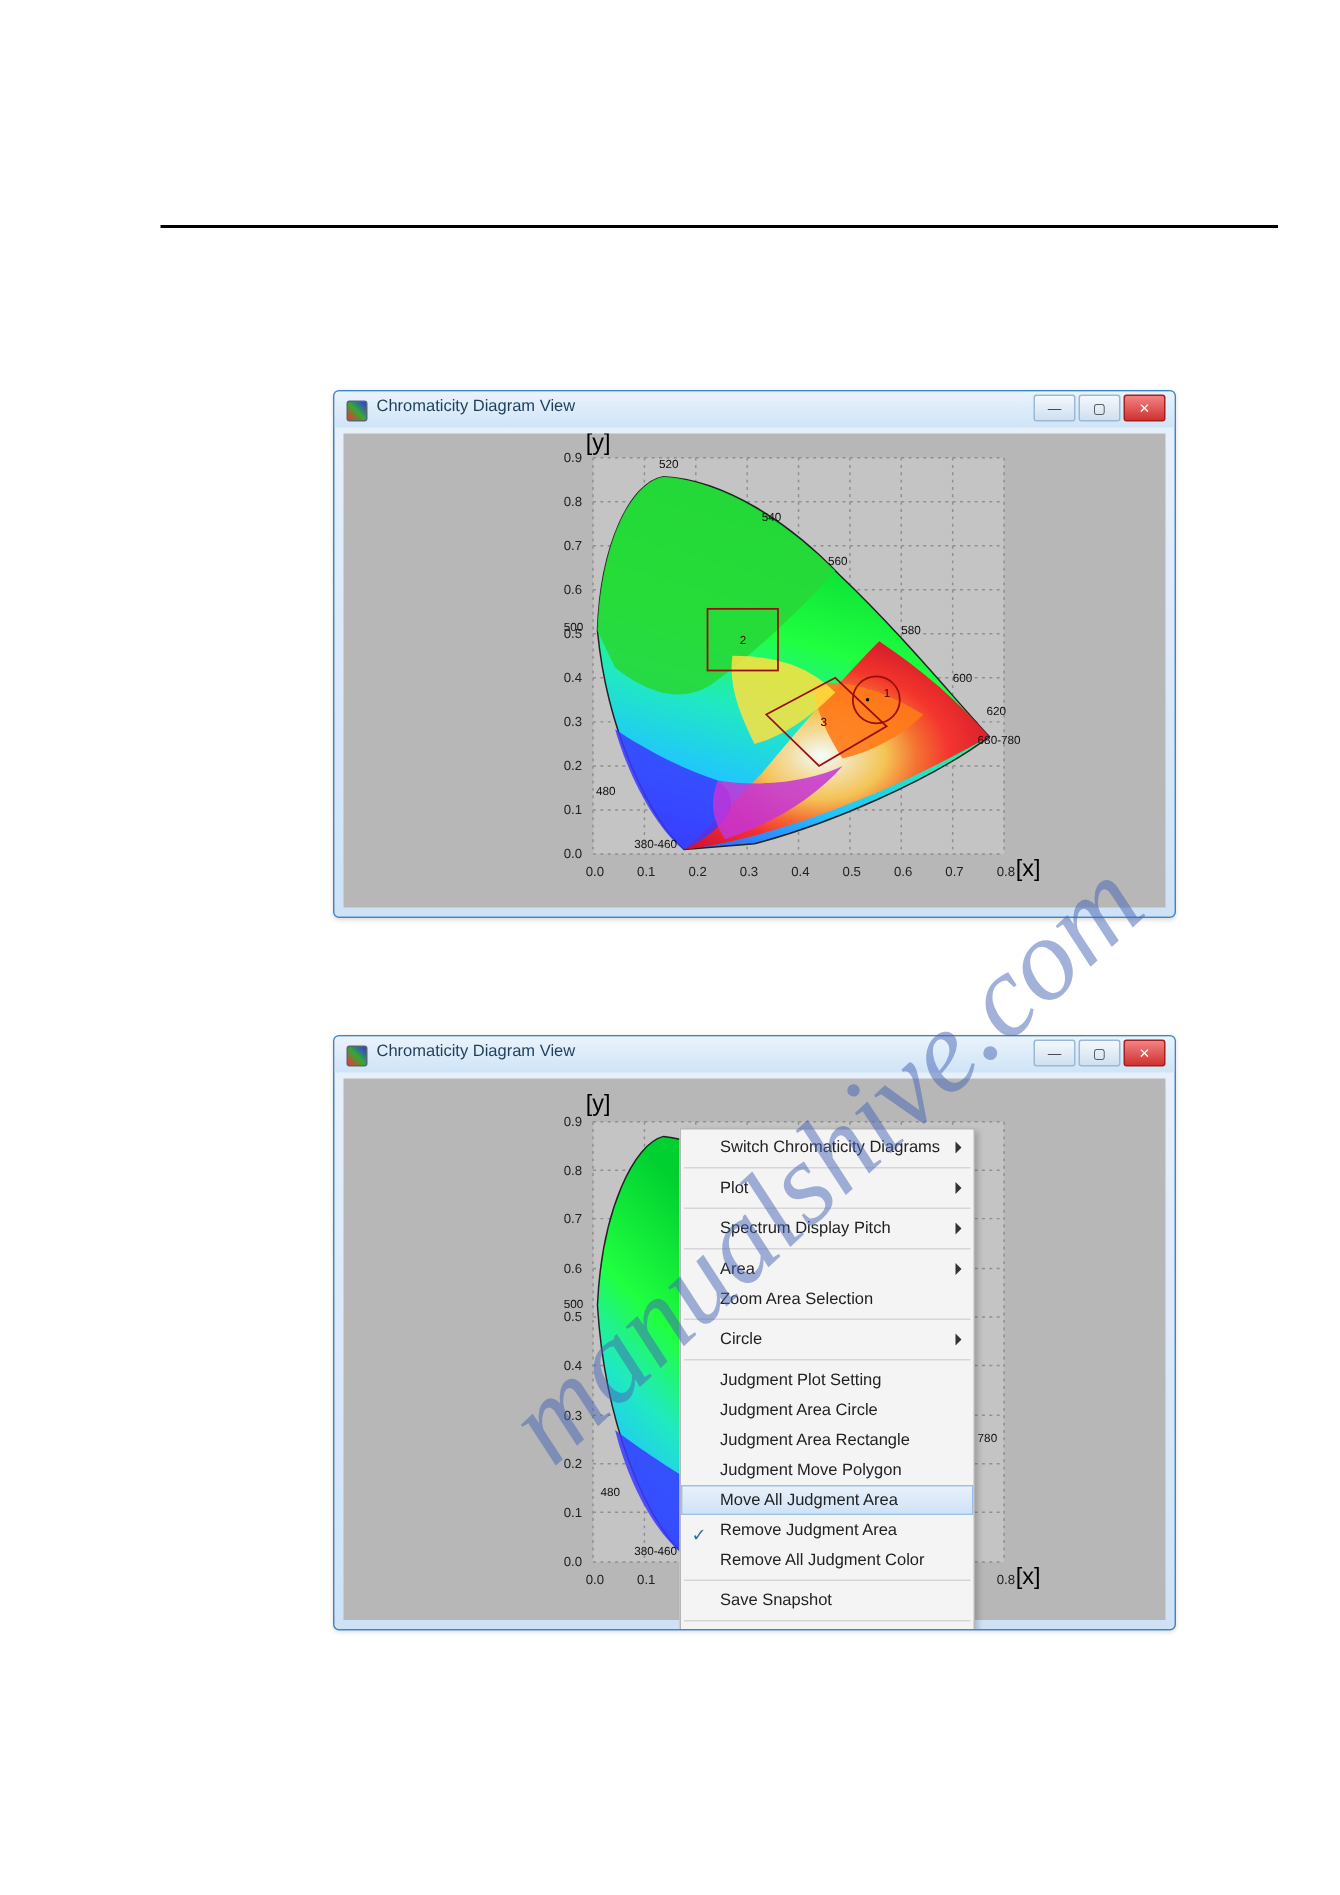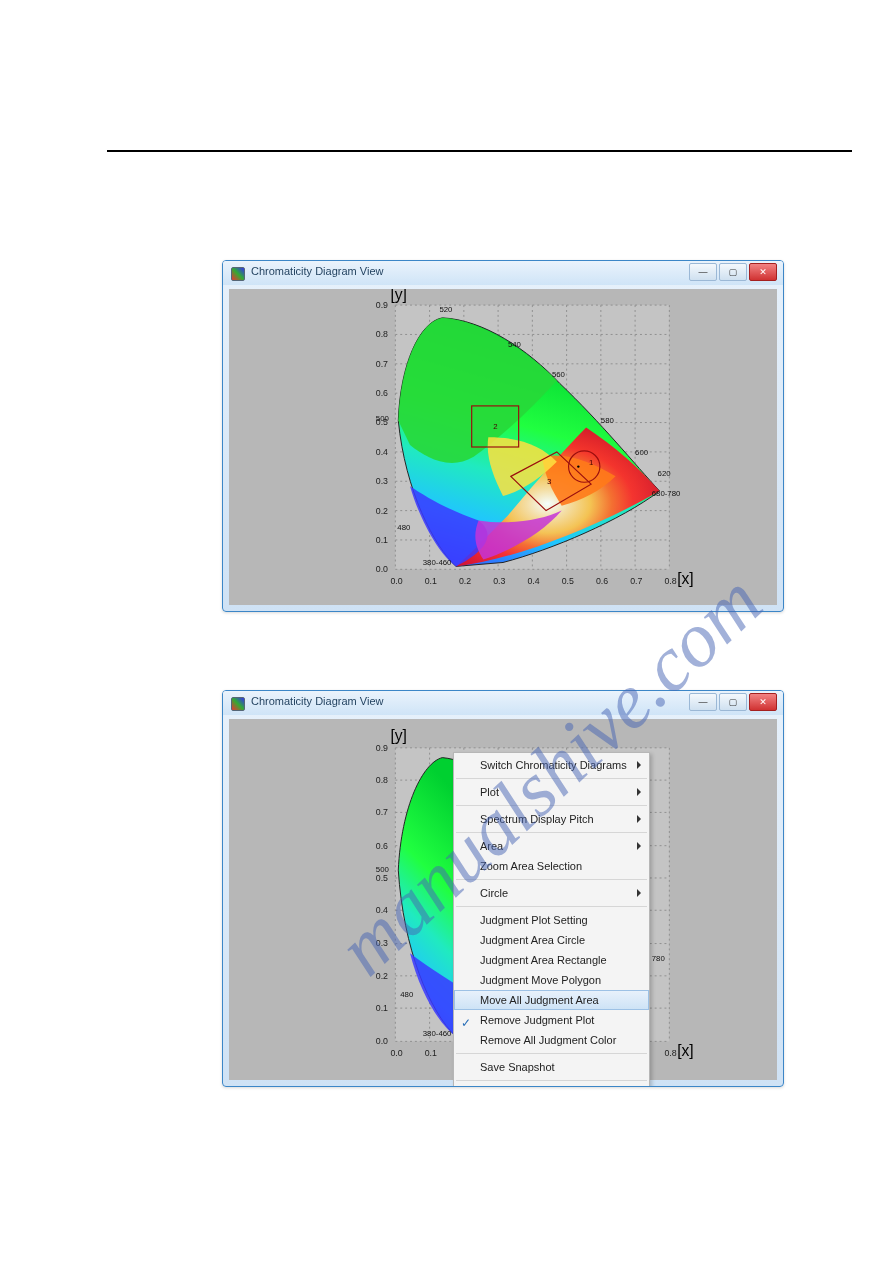--- a/index.html
+++ b/index.html
@@ -375,21 +375,21 @@
           <span>Circle</span><span class="arrow"></span>
         </div>
         <div class="mi sep"></div>
         <div class="mi"><span>Judgment Plot Setting</span></div>
         <div class="mi"><span>Judgment Area Circle</span></div>
         <div class="mi"><span>Judgment Area Rectangle</span></div>
         <div class="mi"><span>Judgment Move Polygon</span></div>
         <div class="mi hl"><span>Move All Judgment Area</span></div>
         <div class="mi">
           <span class="check">✓</span>
-          <span>Remove Judgment Plot</span>
+          <span>Remove Judgment Area</span>
         </div>
         <div class="mi"><span>Remove All Judgment Color</span></div>
         <div class="mi sep"></div>
         <div class="mi"><span>Save Snapshot</span></div>
         <div class="mi sep"></div>
         <div class="mi"></div>
       </div>
     </div>
   </div>
 

